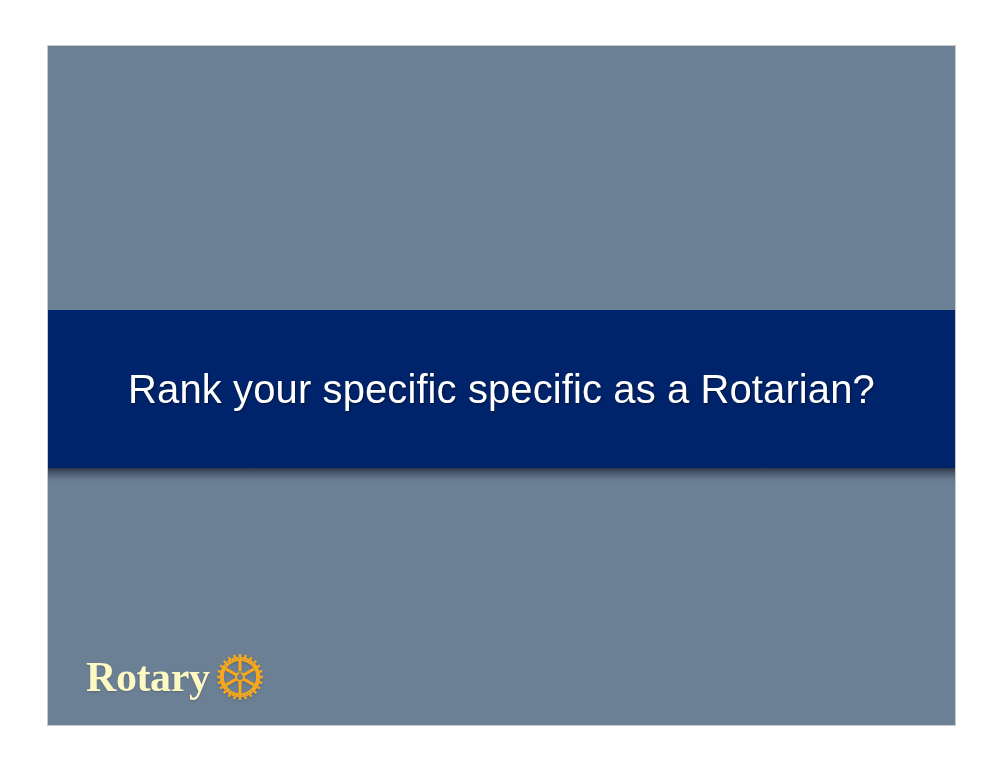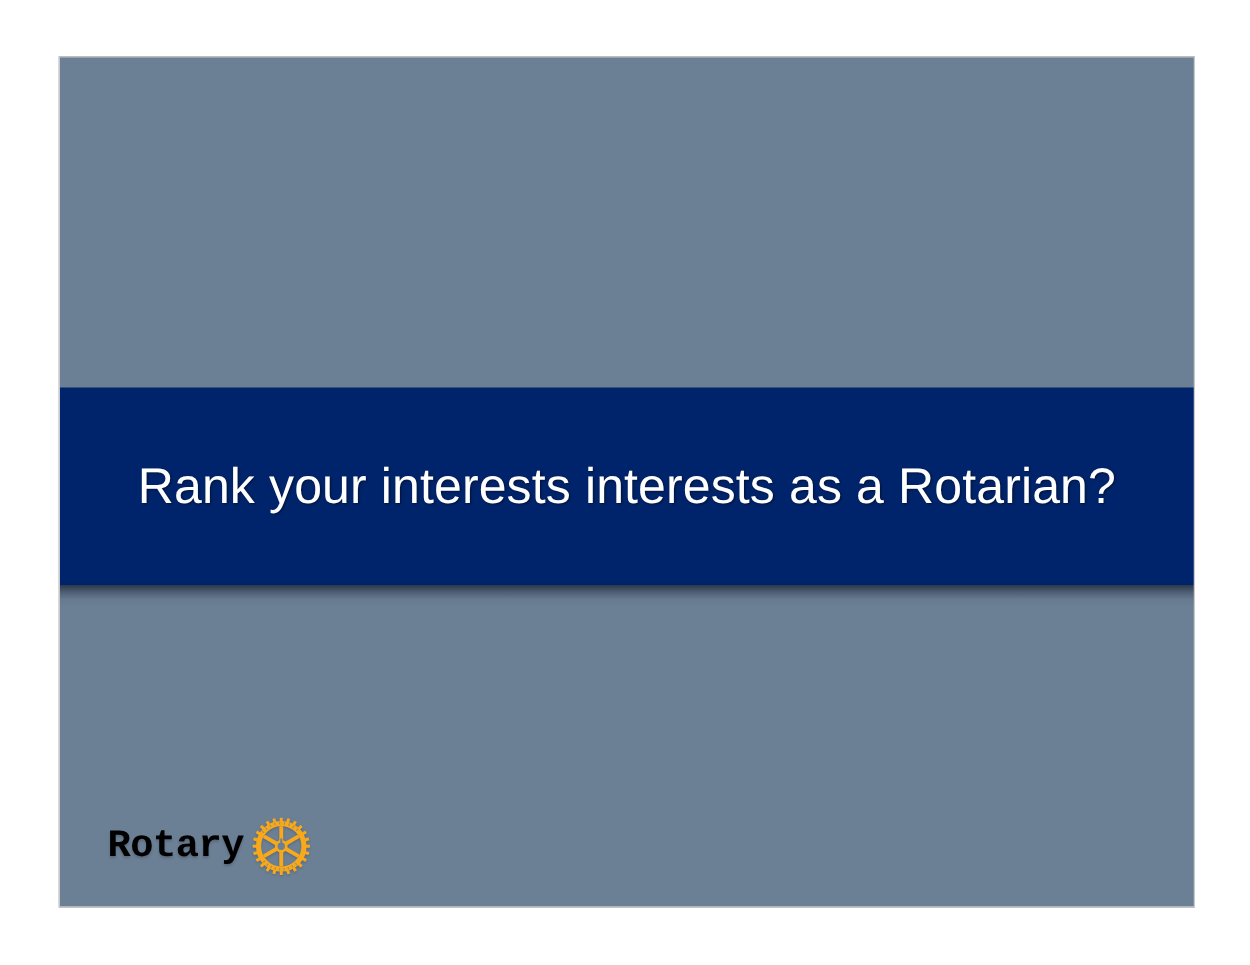--- a/index.html
+++ b/index.html
@@ -83,23 +83,23 @@
     position: absolute;
     left: 38px;          
     top: 608px;          
     display: flex;
     align-items: center;
     gap: 7px;
     z-index: 3;
   }
 
   #rotary-wordmark {
-    color: #000000;
-    font-family: Liberation Mono, monospace;
-    font-size: 31px;
+    color: #fef9c3;
+    font-family: Liberation Serif, serif;
+    font-size: 42px;
     font-weight: 700;
     letter-spacing: -0.4px;
     line-height: 1;
     text-shadow: 0 1px 2px rgba(0,0,0,0.18);
   }
 
   #rotary-wheel-icon {
     width: 46px;
     height: 46px;
     display: block;
@@ -109,21 +109,21 @@
 </head>
 <body>
 
 <div id="slide-canvas">
 
   <div id="slide">
 
     <div id="title-band-shadow"></div>
 
     <div id="title-band">
-      <div id="slide-title">Rank your interests interests as a Rotarian?</div>
+      <div id="slide-title">Rank your specific specific as a Rotarian?</div>
     </div>
 
     <div id="rotary-logo">
       <span id="rotary-wordmark">Rotary</span>
 
       <svg id="rotary-wheel-icon" viewBox="0 0 100 100" xmlns="http://www.w3.org/2000/svg">
         <g fill="#f7a81b">
 
           <g id="gear-teeth">
             <g transform="translate(50,50)">

